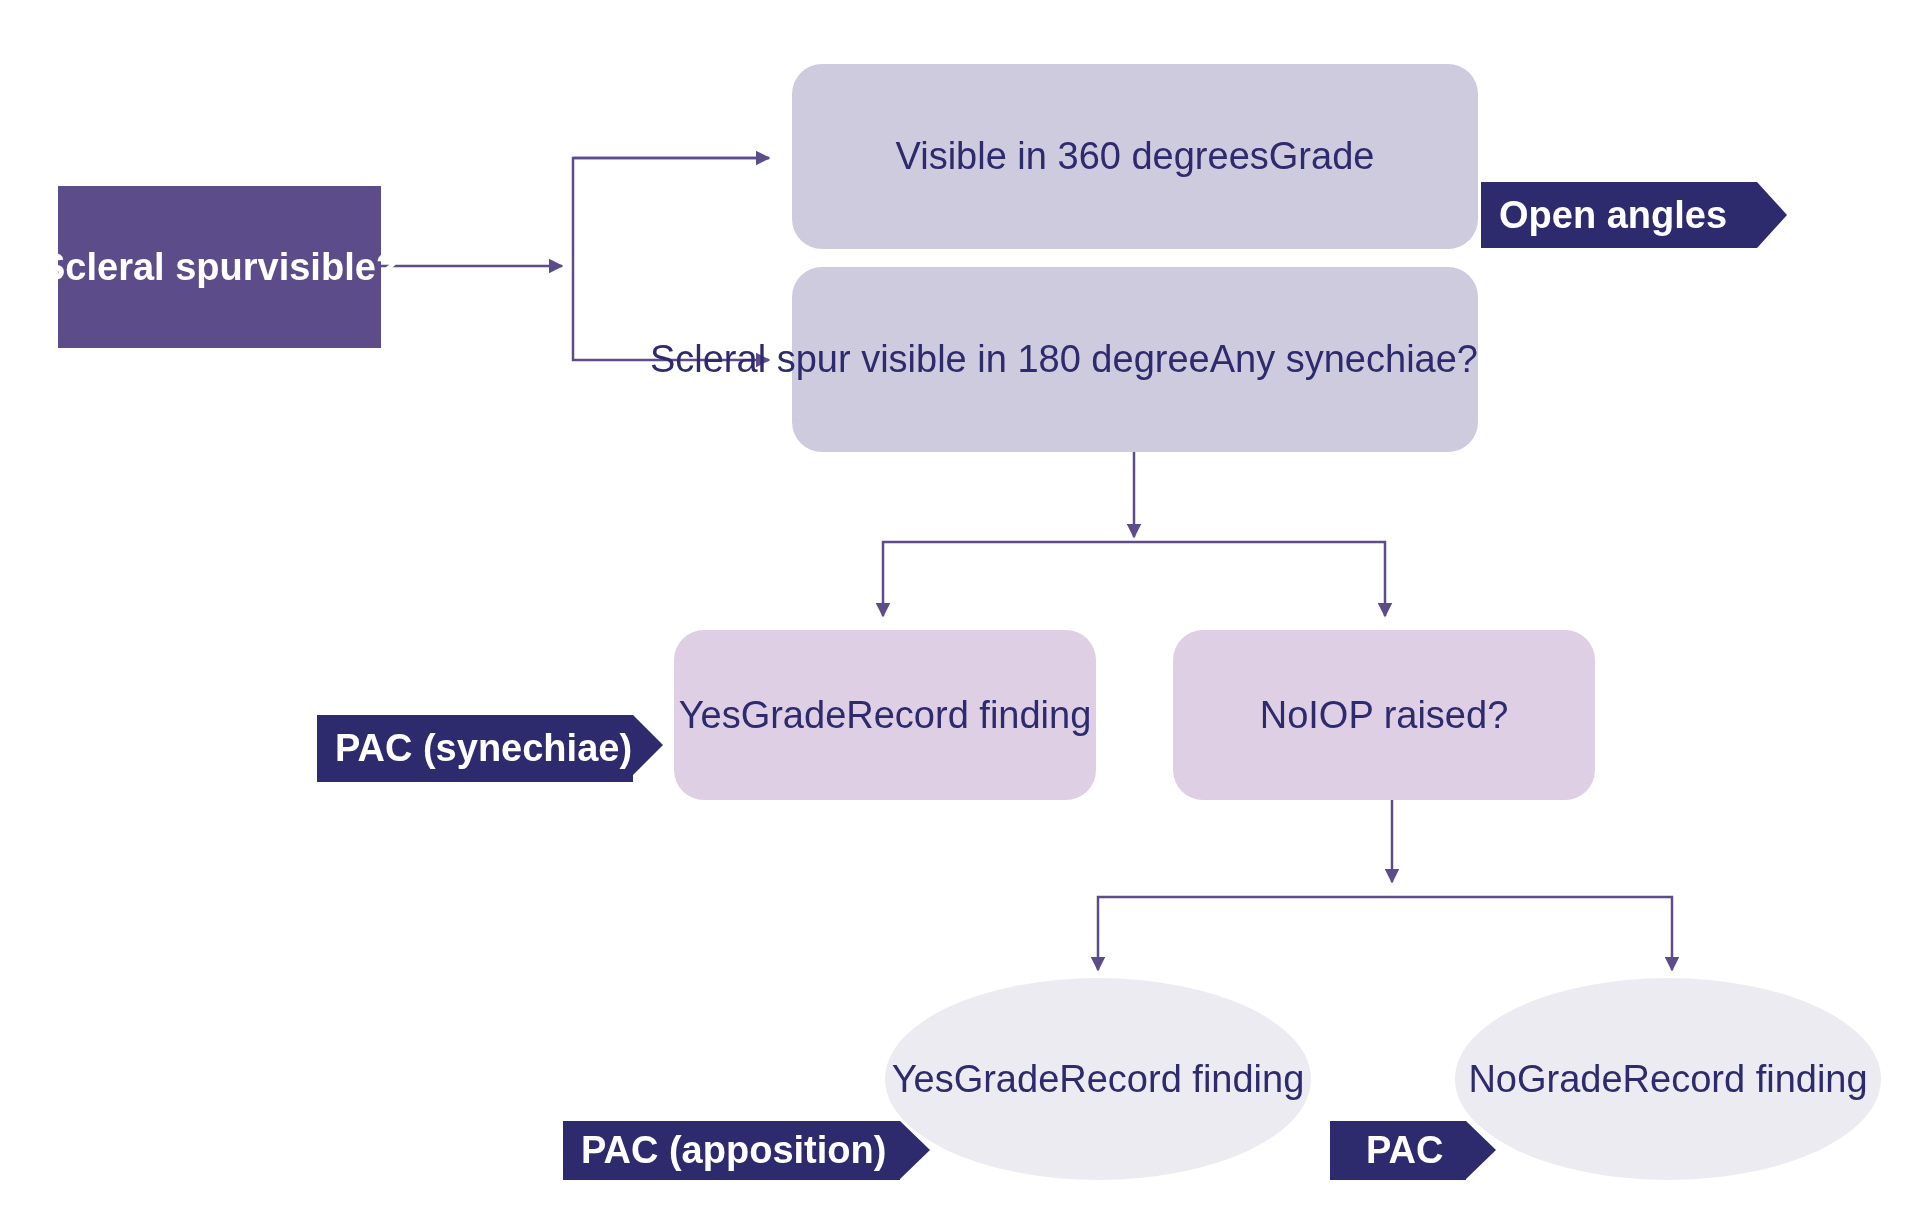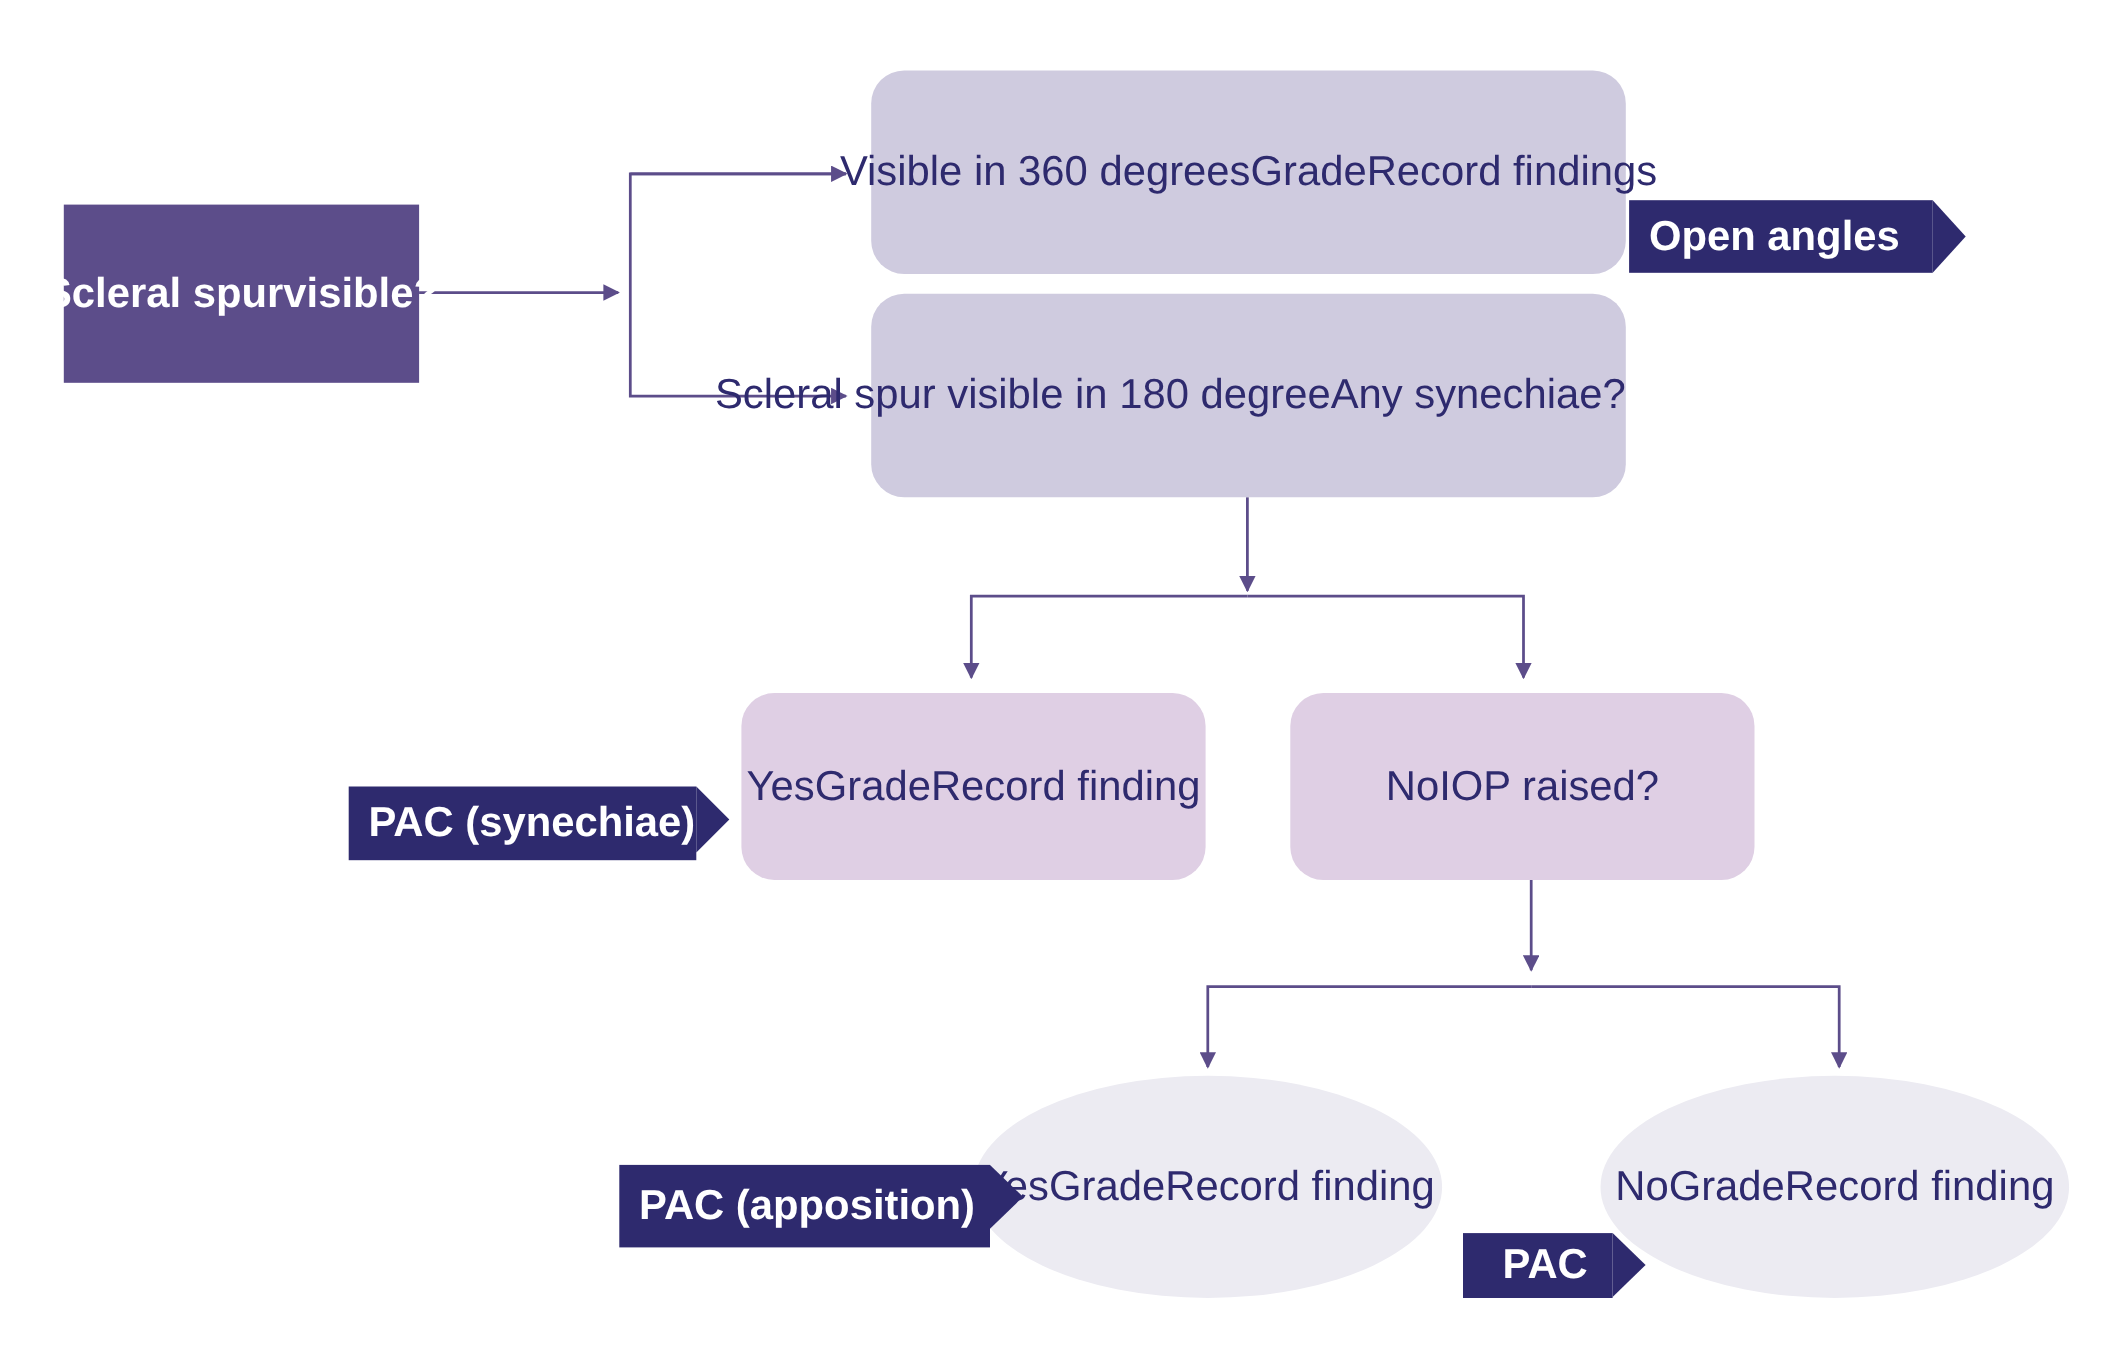--- a/index.html
+++ b/index.html
@@ -44,21 +44,20 @@
   </svg>
 
   <div class="node start" style="left:58px;top:186px;width:323px;height:162px;">
     <span class="line">Scleral spur</span>
     <span class="line">visible?</span>
   </div>
 
   <div class="node rbox top" style="left:792px;top:64px;width:686px;height:185px;">
     <span class="line">Visible in 360 degrees</span>
     <span class="line">Grade</span>
-    <span class="line">Record findings</span>
   </div>
 
   <div class="node rbox top" style="left:792px;top:267px;width:686px;height:185px;justify-content:flex-end;">
     <span class="line">Scleral spur visible in 180 degree</span>
     <span class="line">Any synechiae?</span>
   </div>
 
   <div class="node rbox mid" style="left:674px;top:630px;width:422px;height:170px;">
     <span class="line">Yes</span>
     <span class="line">Grade</span>
@@ -83,20 +82,20 @@
   </div>
 
   <div class="tag" style="left:1481px;top:162px;width:276px;height:66px;margin-top:20px;--half:33px;">
     <span>Open angles</span>
   </div>
 
   <div class="tag" style="left:317px;top:715px;width:316px;height:67px;--half:30.5px;">
     <span>PAC (synechiae)</span>
   </div>
 
-  <div class="tag" style="left:563px;top:1059px;width:337px;height:75px;--half:29.5px;">
+  <div class="tag" style="left:563px;top:1121px;width:337px;height:59px;--half:29.5px;">
     <span>PAC (apposition)</span>
   </div>
 
   <div class="tag" style="left:1330px;top:1121px;width:136px;height:59px;--half:29.5px;padding-left:36px;">
     <span>PAC</span>
   </div>
 </div>
 
 </body></html>

